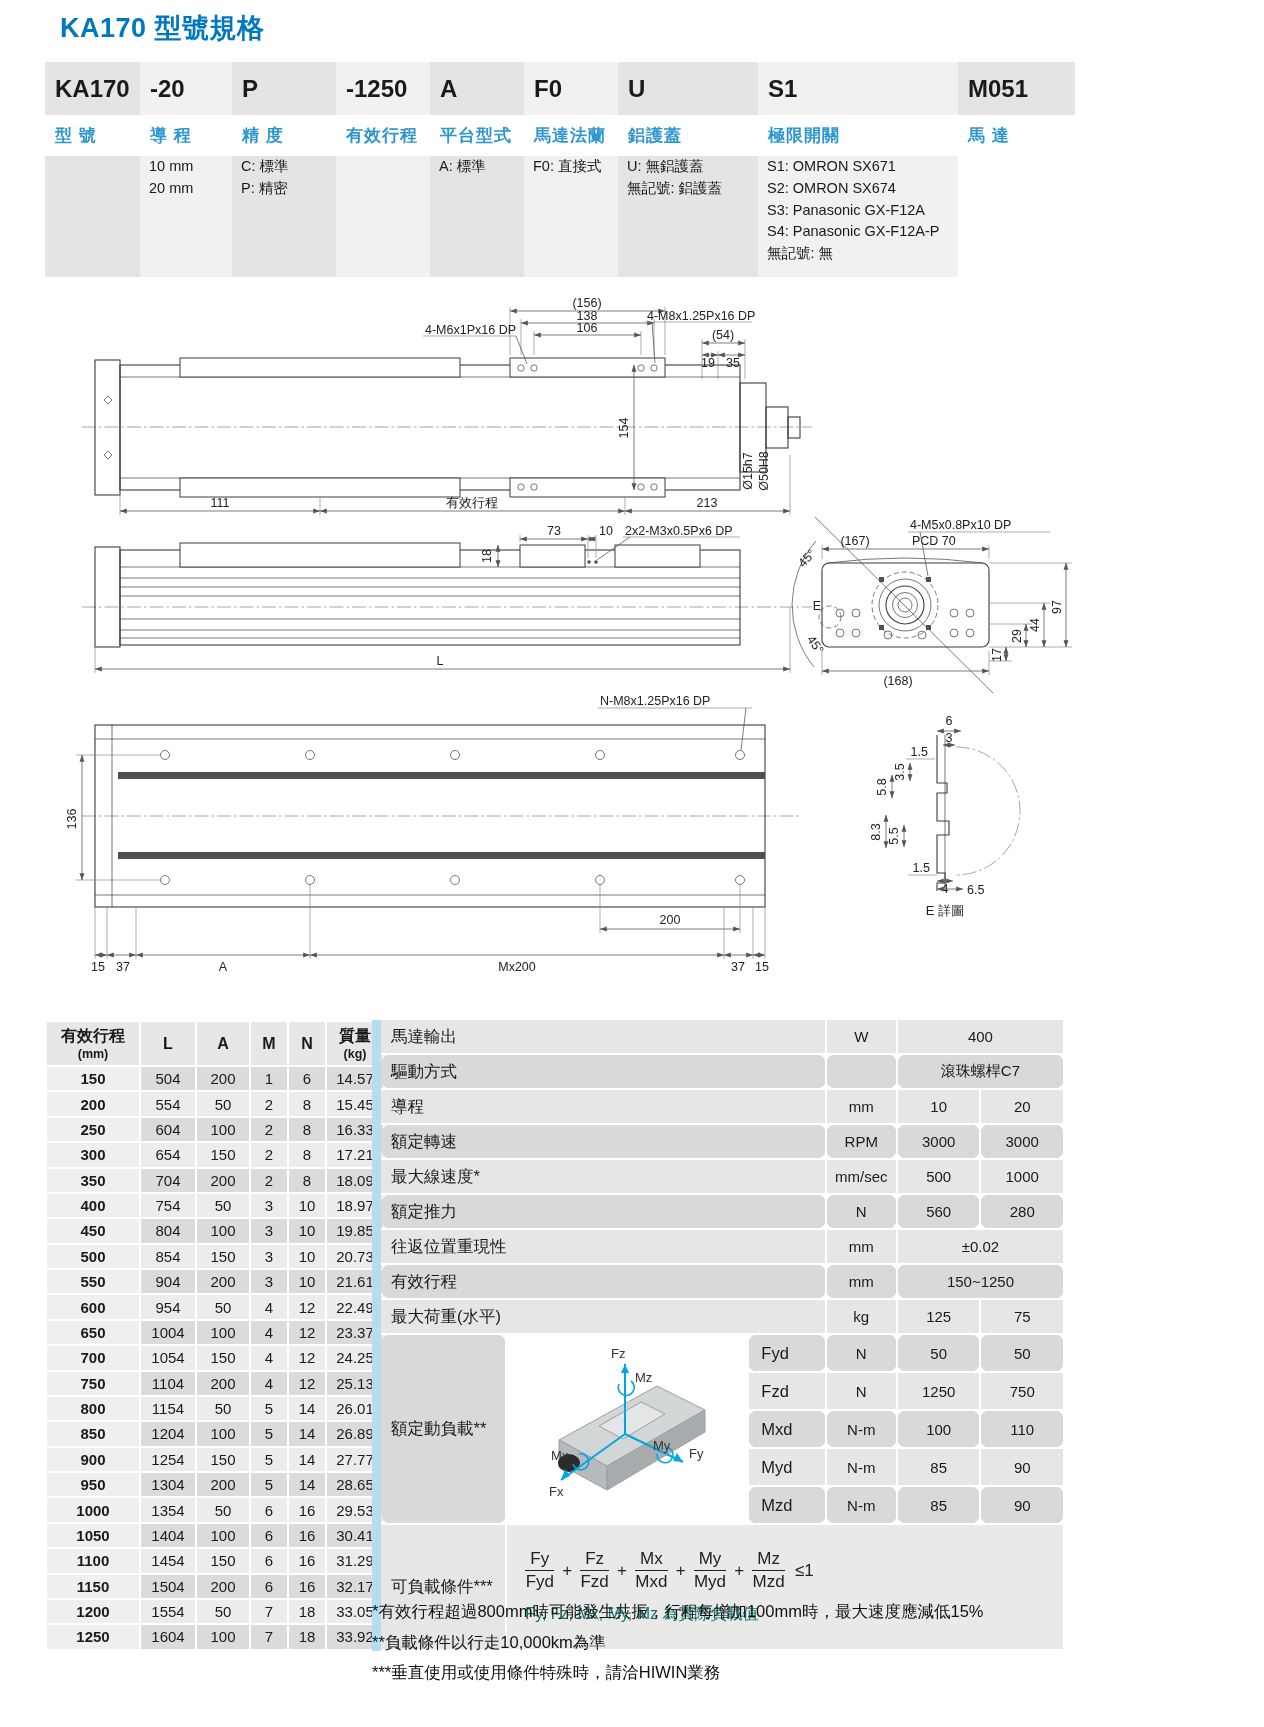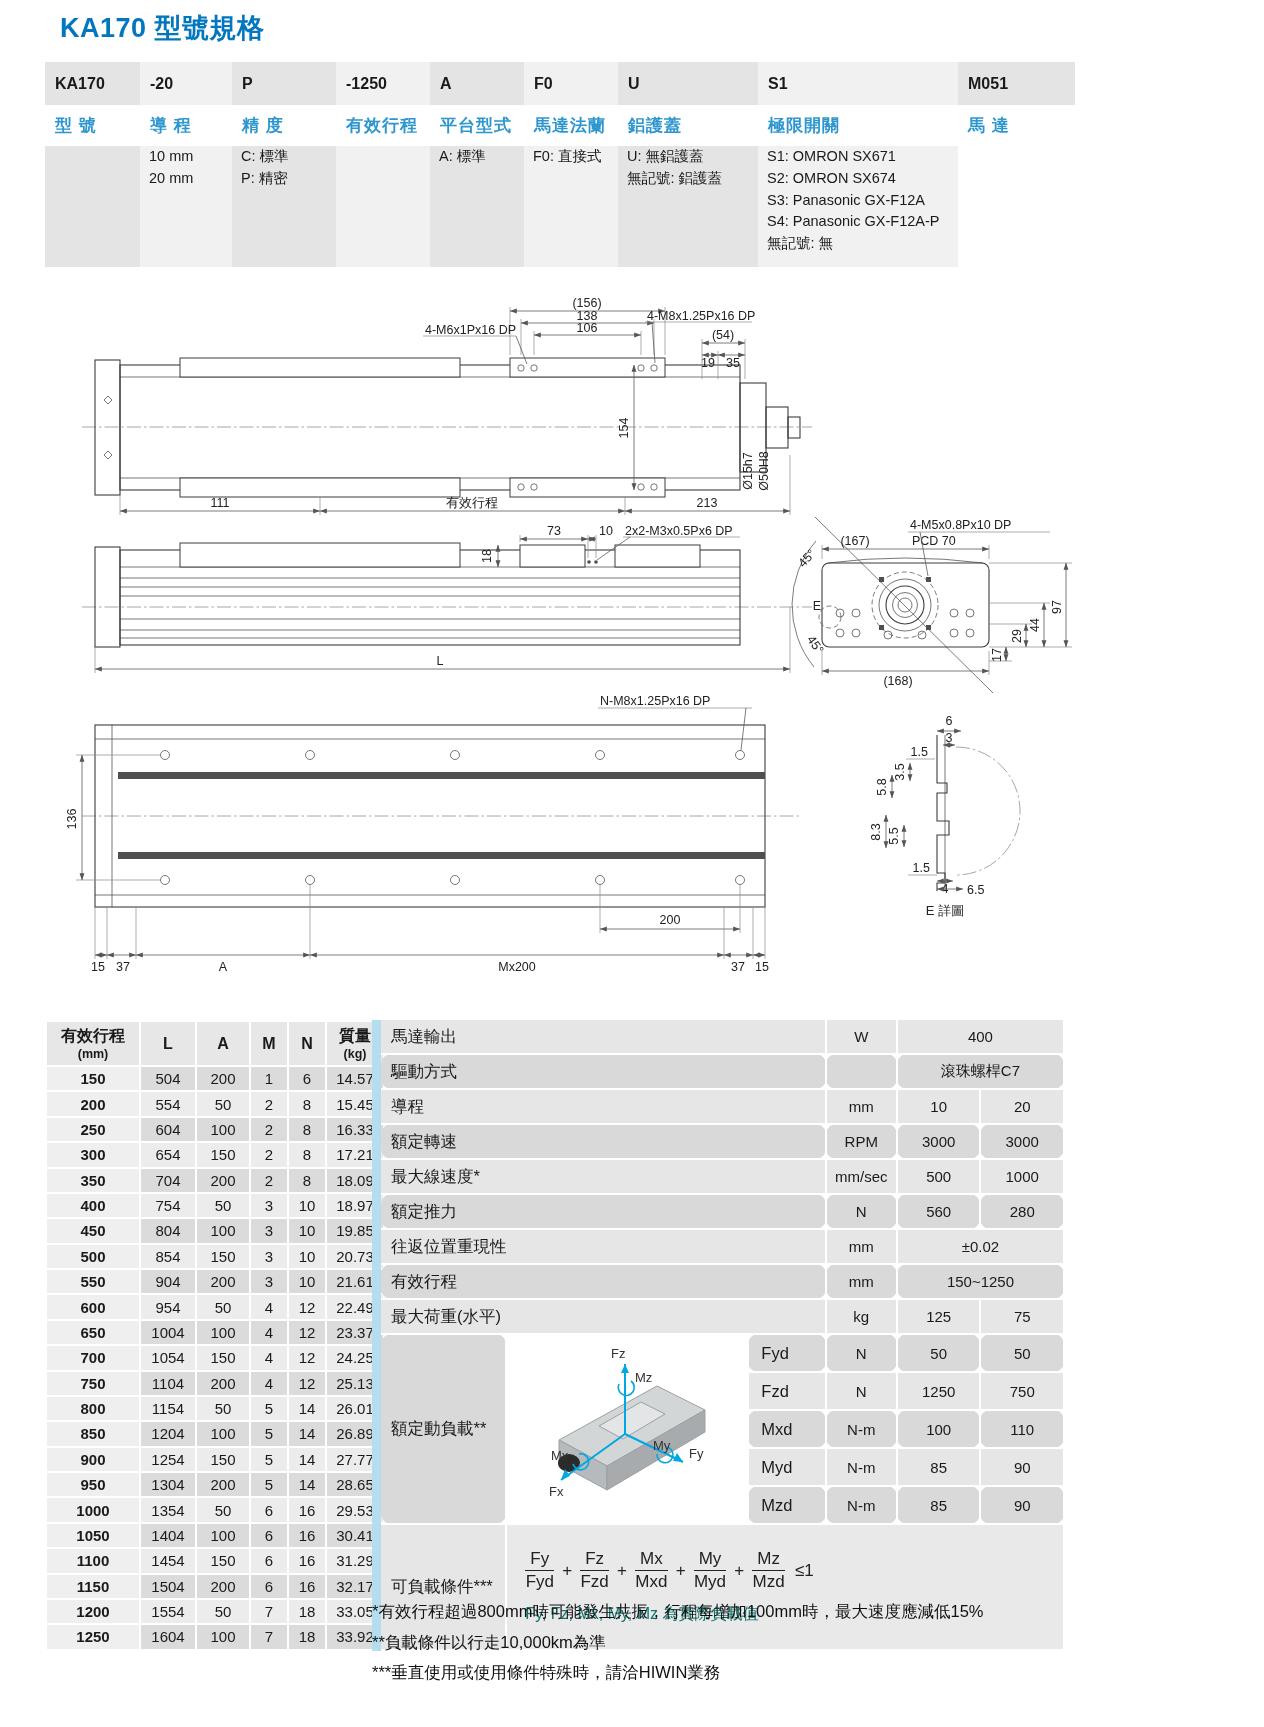--- a/index.html
+++ b/index.html
@@ -4,21 +4,21 @@
 <style>
   html,body{margin:0;padding:0;background:#fff;}
   body{font-family:"Liberation Sans",sans-serif;color:#1a1a1a;}
   .page{position:relative;width:1264px;height:1727px;background:#fff;overflow:hidden;}
 
   .title{position:absolute;left:45px;top:10px;font-size:27px;font-weight:bold;color:#0077BE;letter-spacing:.5px;margin-left:15px;}
 
   
   .model-table{position:absolute;left:45px;top:62px;width:1032px;display:grid;
     grid-template-columns:95px 92px 104px 94px 94px 94px 140px 200px 117px;}
-  .mc{padding:13px 10px 12px 10px;font-size:16px;font-weight:bold;}
+  .mc{padding:13px 10px 12px 10px;font-size:24px;font-weight:bold;}
   .ml{padding:9px 10px;font-size:17px;font-weight:bold;color:#2E96CE;background:#fff;letter-spacing:1px;}
   .mo{padding:0 9px 12px 9px;font-size:14.5px;line-height:1.5;}
   .sh0{background:#E4E4E4;}
   .sh1{background:#F1F1F1;}
 
   
   .drawing{position:absolute;left:40px;top:295px;}
   .bl{fill:none;stroke:#3c3c3c;stroke-width:1.1;}
   .bl2{fill:none;stroke:#3c3c3c;stroke-width:.7;}
   .wht{fill:#fff;stroke:#3c3c3c;stroke-width:1;}

